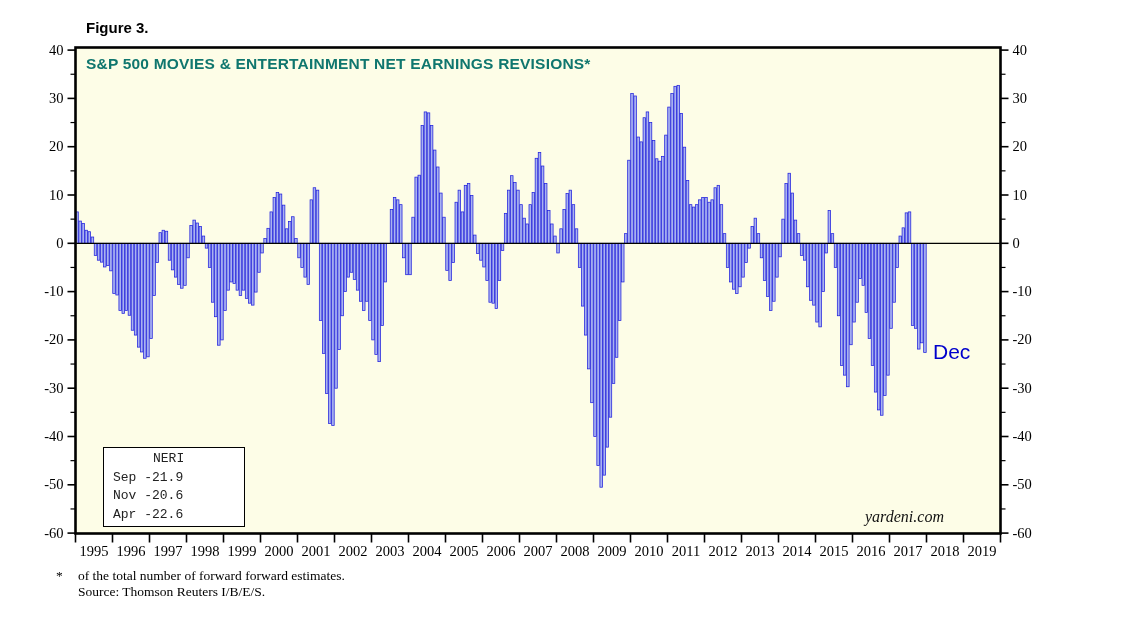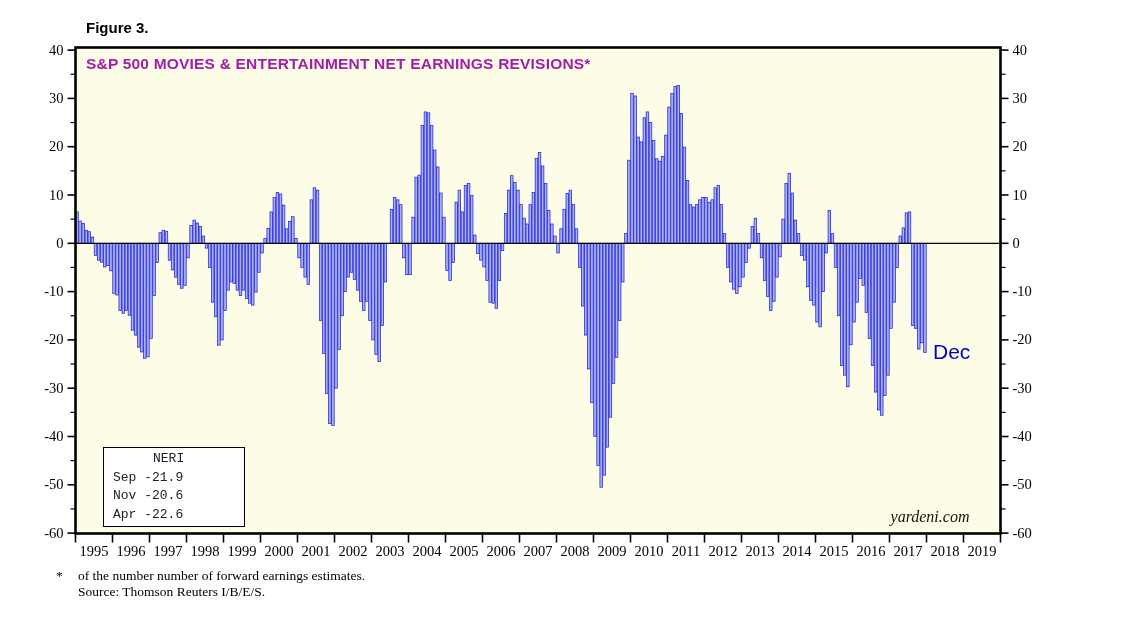--- a/index.html
+++ b/index.html
@@ -2,28 +2,28 @@
 <html><head>
 <meta charset="utf-8">
 <style>
   html,body{margin:0;padding:0;background:#fff;}
   #stage{position:relative;width:1138px;height:635px;background:#ffffff;overflow:hidden;
          font-family:"Liberation Serif",serif;}
   #chart-svg{position:absolute;left:0;top:0;}
   .fig-label{position:absolute;left:86px;top:19px;font-family:"Liberation Sans",sans-serif;
              font-weight:bold;font-size:15px;color:#000;}
   .chart-title{position:absolute;left:86px;top:55px;font-family:"Liberation Sans",sans-serif;
-               font-weight:bold;font-size:15.5px;letter-spacing:.2px;color:#a21caf;}
+               font-weight:bold;font-size:15.5px;letter-spacing:.2px;color:#0f766e;}
   .legend-box{position:absolute;left:103px;top:447px;width:142px;height:80px;background:#ffffff;
               border:1.6px solid #000;font-family:"Liberation Mono",monospace;font-size:13px;
               line-height:18.5px;color:#222;box-sizing:border-box;padding:2px 0 4px 9px;}
   .legend-head{padding-left:40px;}
   .dec-label{position:absolute;left:933px;top:340px;font-family:"Liberation Sans",sans-serif;
              font-size:21px;color:#0000cc;}
-  .watermark{position:absolute;left:865px;top:508px;width:130px;text-align:center;
+  .watermark{position:absolute;left:865px;top:508px;width:130px;text-align:left;
              font-family:"Liberation Serif",serif;font-style:italic;font-size:16px;color:#111;}
   .footnote{position:absolute;left:56px;top:568px;width:880px;font-size:13.5px;line-height:15.5px;
             color:#000;display:flex;}
   .footnote .ast{width:22px;flex:0 0 22px;}
 </style>
 </head>
 <body>
 
 <div id="stage">
 
@@ -434,18 +434,18 @@
     <div>Apr -22.6</div>
   </div>
 
   <div class="dec-label">Dec</div>
 
   <div class="watermark">yardeni.com</div>
 
   <div class="footnote">
     <span class="ast">*</span>
     <div>
-      <div>of the number number of forward earnings estimates.</div>
+      <div>of the total number of forward forward estimates.</div>
       <div>Source: Thomson Reuters I/B/E/S.</div>
     </div>
   </div>
 
 </div>
 
 </body></html>

